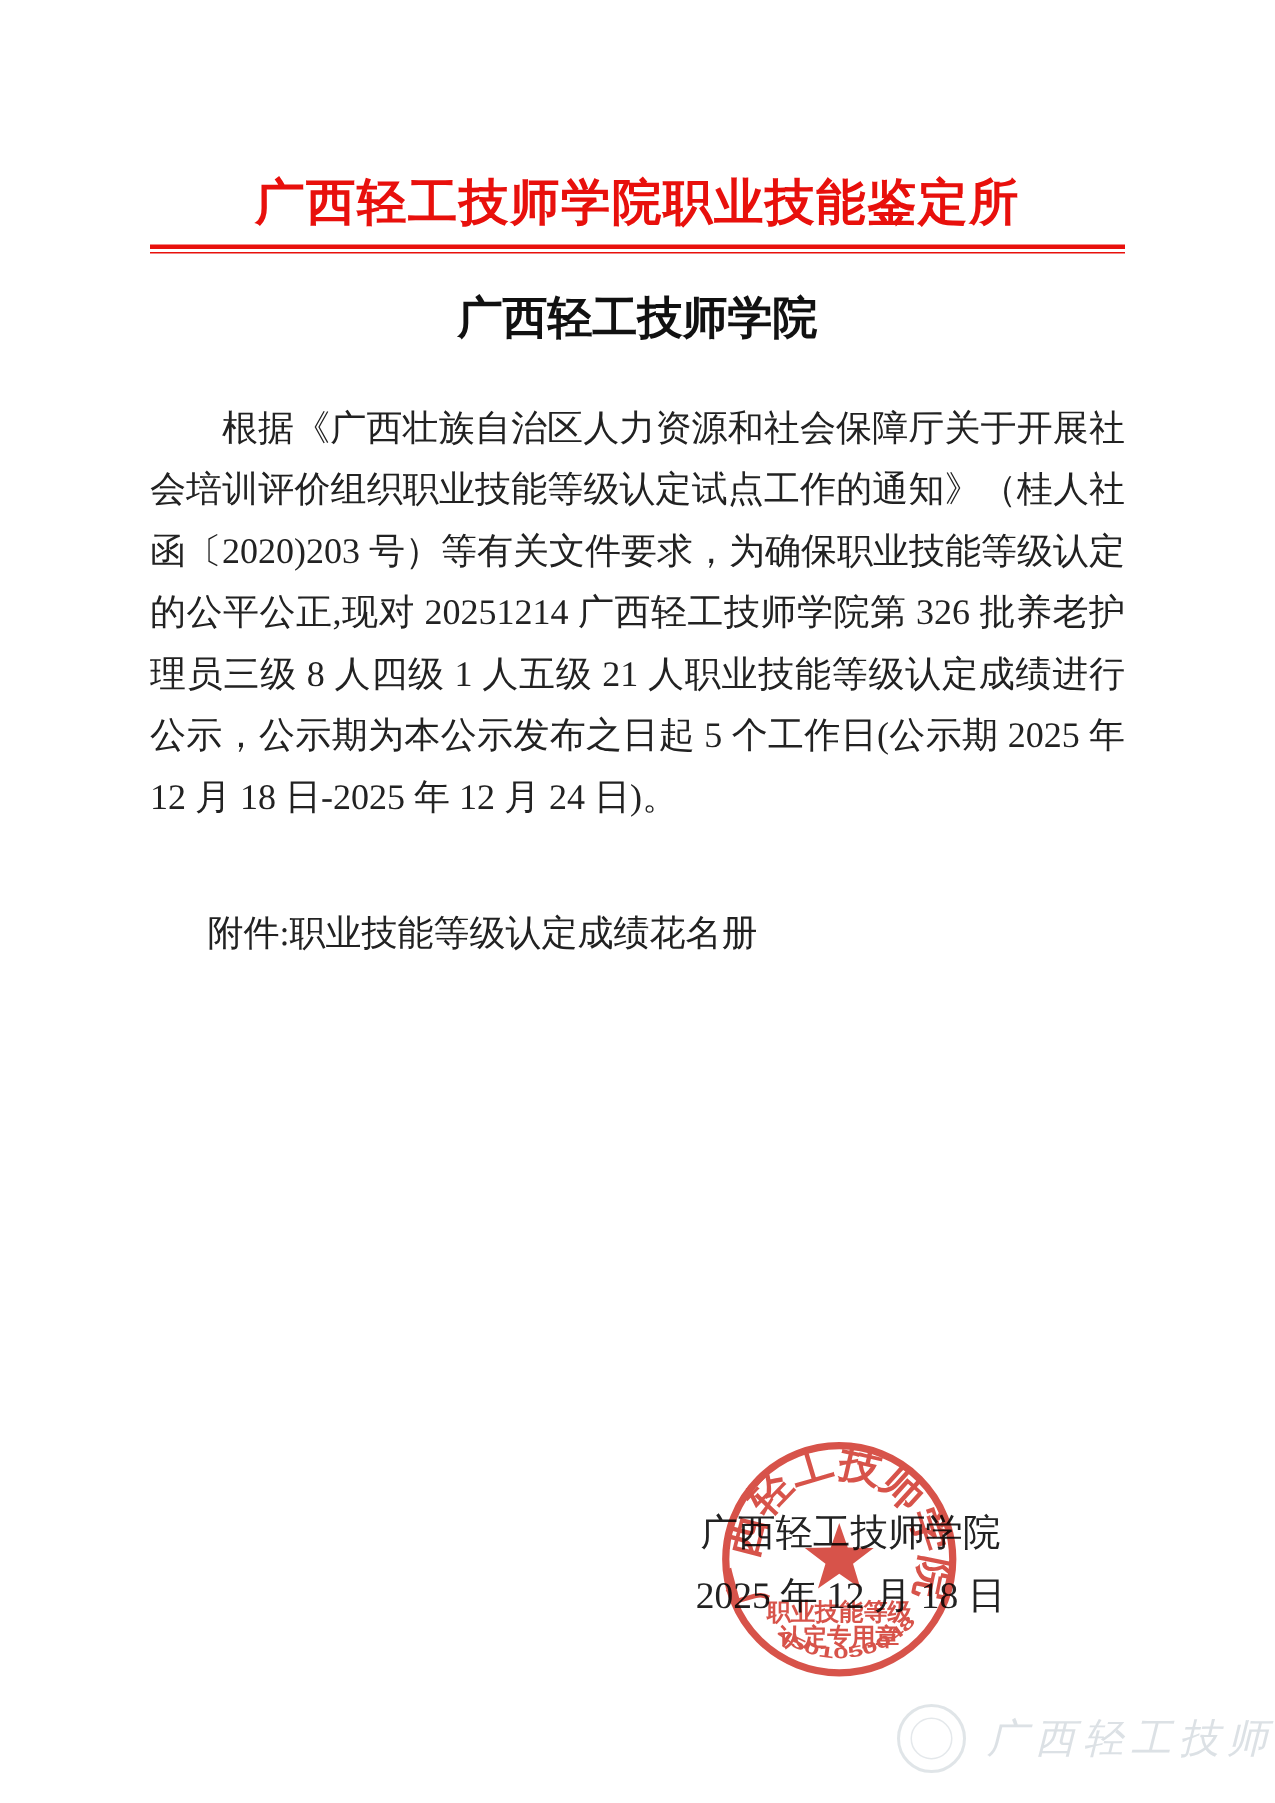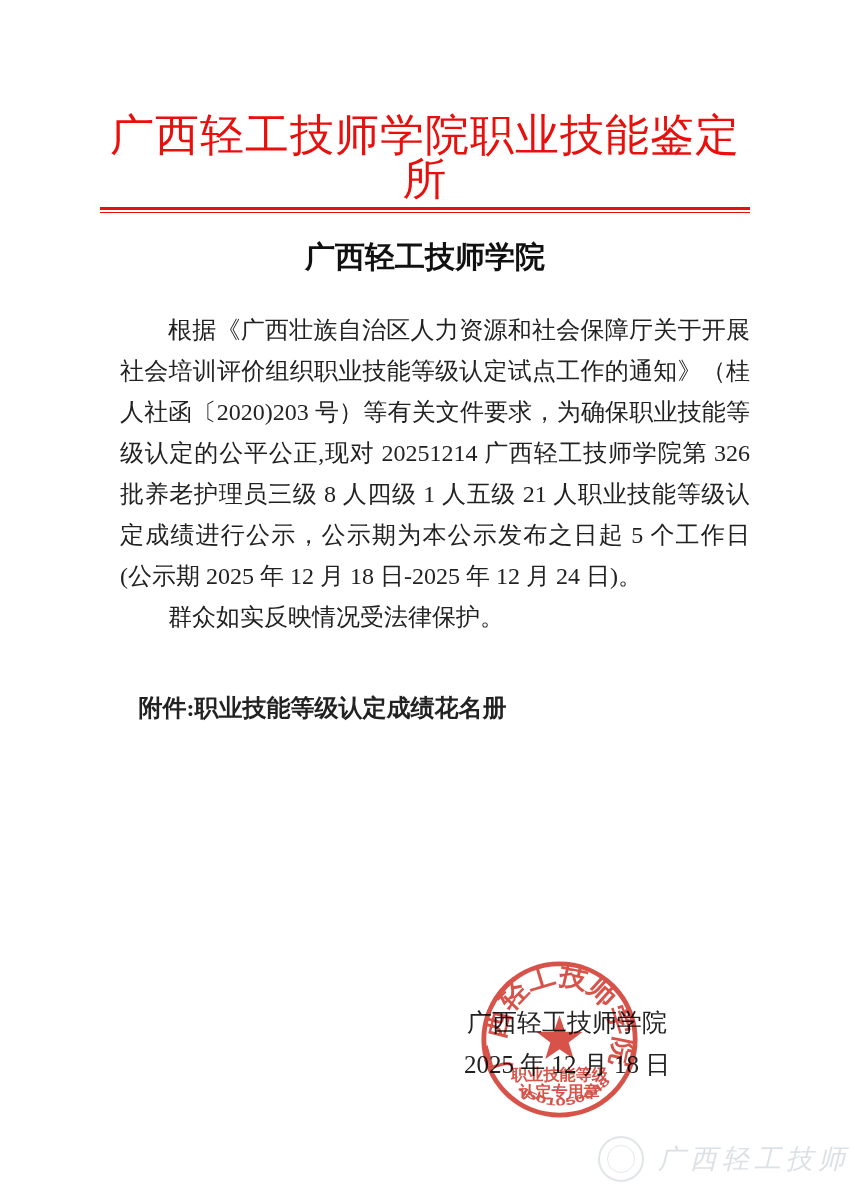--- a/index.html
+++ b/index.html
@@ -12,54 +12,53 @@
     background: #ffffff;
     overflow: hidden;
     font-family: "Liberation Serif", "DejaVu Serif", serif;
     color: #1f1f1f;
   }
   .content { padding: 0 100px; }
 
   .letterhead {
     margin-top: 114px;
     text-align: center;
-    font-size: 44px;
-    font-weight: normal;
+    font-size: 33px;
+    font-weight: bold;
     letter-spacing: 1px;
     color: #e8100c;
     line-height: 44px;
   }
   .rule-wrap { margin-top: 5px; }
   .rule-thick { height: 3px; background: #e8100c; }
   .rule-thin { height: 1px; background: #e8100c; margin-top: 2px; }
 
   .doc-title {
     margin-top: 24px;
     text-align: center;
     font-weight: bold;
     font-size: 30px;
     line-height: 39px;
     color: #111;
   }
 
-  .body-text { margin-top: 34px; margin-left: 20px; }
+  .body-text { margin-top: 34px; }
   .body-text p {
     font-size: 24px;
     line-height: 41px;
     text-align: justify;
     text-indent: 2em;
     color: #222;
   }
   .attachment {
     margin-top: 50px;
     font-size: 24px;
     line-height: 41px;
     text-indent: 1.6em;
     color: #222;
-    font-weight: bold;
   }
 
   .signature {
     position: absolute;
     left: 452px;
     top: 1002px;
     width: 230px;
     text-align: center;
     font-size: 25px;
     line-height: 42px;
@@ -127,21 +126,20 @@
       <div class="rule-thick"></div>
       <div class="rule-thin"></div>
     </div>
 
     <div class="doc-title">
       <div>广西轻工技师学院</div>
     </div>
 
     <div class="body-text">
       <p>根据《广西壮族自治区人力资源和社会保障厅关于开展社会培训评价组织职业技能等级认定试点工作的通知》（桂人社函〔2020)203 号）等有关文件要求，为确保职业技能等级认定的公平公正,现对 20251214 广西轻工技师学院第 326 批养老护理员三级 8 人四级 1 人五级 21 人职业技能等级认定成绩进行公示，公示期为本公示发布之日起 5 个工作日(公示期 2025 年 12 月 18 日-2025 年 12 月 24 日)。</p>
-      <p>群众如实反映情况受法律保护。</p>
     </div>
 
     <div class="attachment">附件:职业技能等级认定成绩花名册</div>
   </div>
 
   <div class="signature">
     <div>广西轻工技师学院</div>
     <div>2025 年 12 月 18 日</div>
   </div>
 

